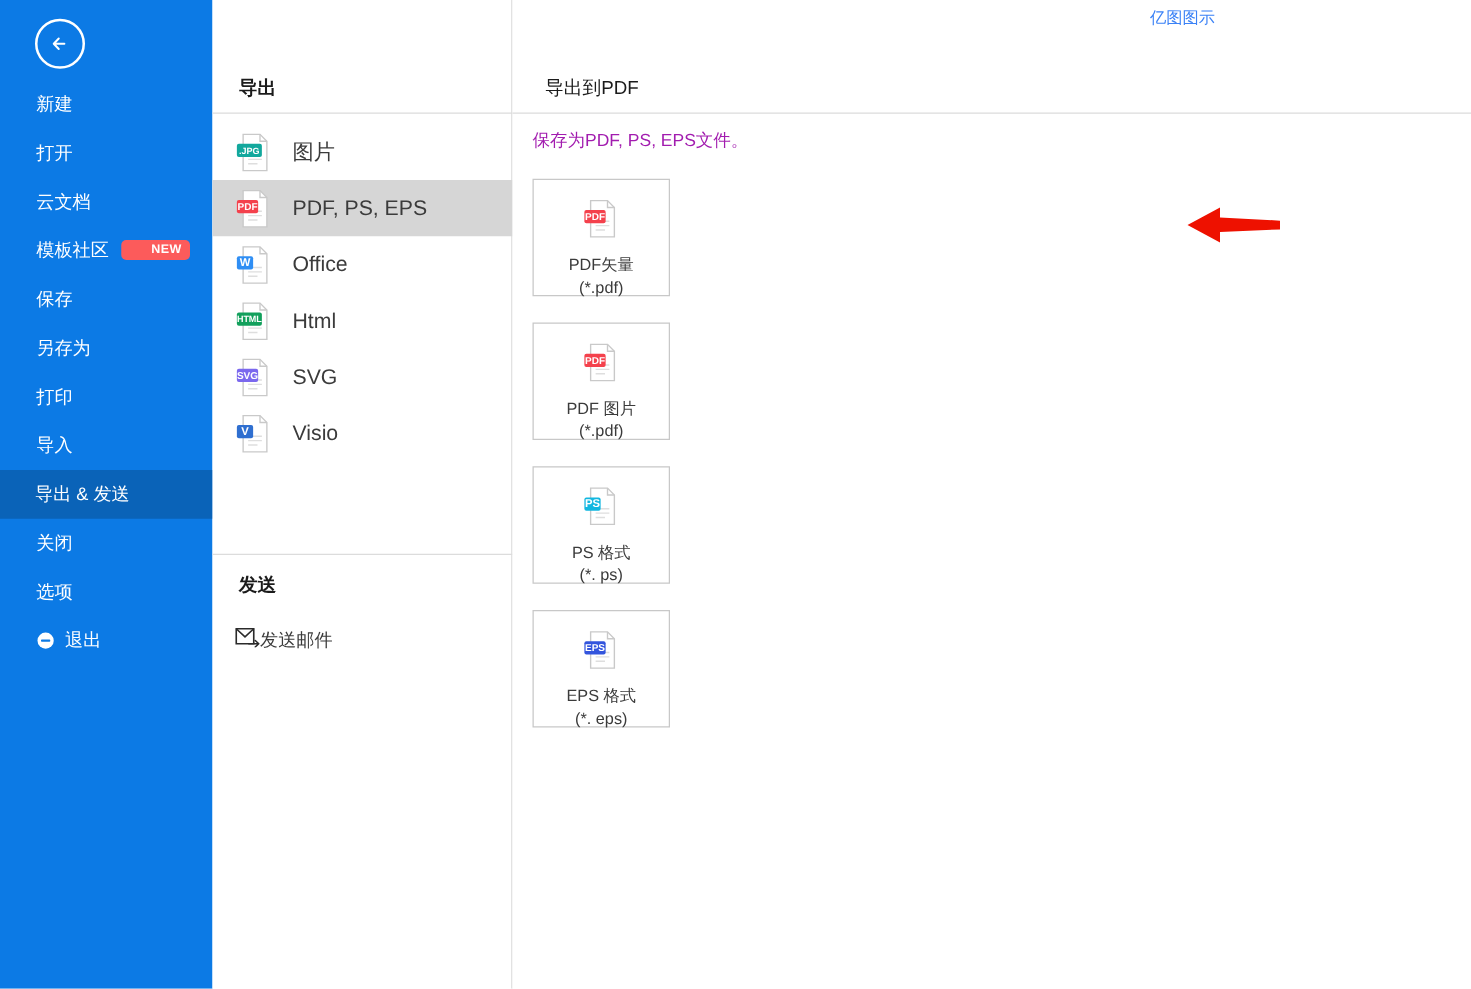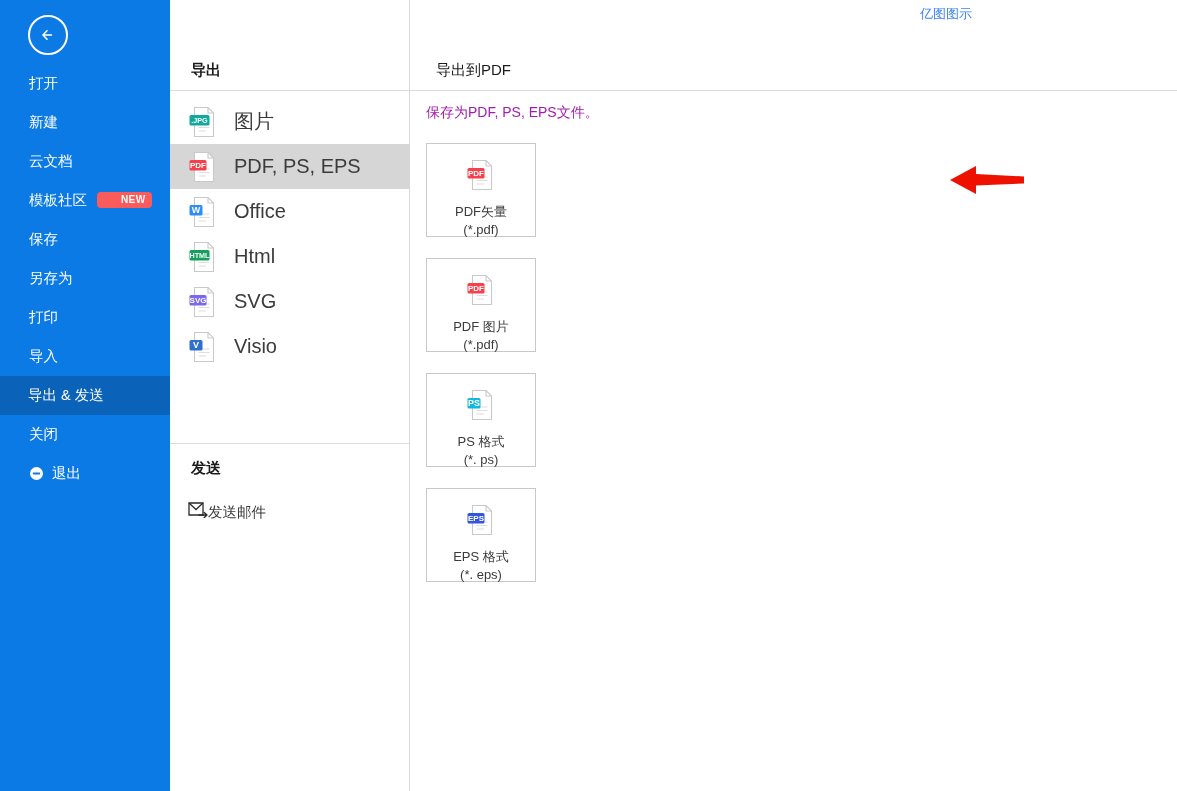--- a/index.html
+++ b/index.html
@@ -119,21 +119,21 @@
     height: 45px;
     display: flex;
     align-items: center;
     padding-left: 18px;
     cursor: pointer;
   }
   .mid-item.selected { background: #d6d6d6; }
 
   .mid-item-label {
     margin-left: 16px;
-    font-size: 20px;
+    font-size: 17px;
     color: #3b3b3b;
     white-space: nowrap;
   }
 
   .mid-sep2 {
     position: absolute;
     left: 0; top: 443px;
     width: 240px;
     height: 1px;
     background: #dcdcdc;
@@ -249,24 +249,24 @@
   <div class="sidebar">
     <div class="back-btn">
       <span>
         <svg width="20" height="20" viewBox="0 0 20 20">
           <path d="M13.5 10 H5.5 M9 5.8 L5 10 L9 14.2" fill="none" stroke="#ffffff" stroke-width="1.6" stroke-linecap="round" stroke-linejoin="round"></path>
         </svg>
       </span>
     </div>
     <div class="nav" id="sidebar-nav">
         <div class="nav-item">
+          <span>新建</span>
+        </div>
+        <div class="nav-item">
           <span>打开</span>
-        </div>
-        <div class="nav-item">
-          <span>新建</span>
         </div>
         <div class="nav-item">
           <span>云文档</span>
         </div>
         <div class="nav-item">
           <span>模板社区</span>
           <span class="new-badge">NEW</span>
         </div>
         <div class="nav-item">
           <span>保存</span>
@@ -278,20 +278,23 @@
           <span>打印</span>
         </div>
         <div class="nav-item">
           <span>导入</span>
         </div>
         <div class="nav-item active">
           <span>导出 &amp; 发送</span>
         </div>
         <div class="nav-item">
           <span>关闭</span>
+        </div>
+        <div class="nav-item">
+          <span>选项</span>
         </div>
         <div class="nav-item">
           <span class="exit-icon"><svg width="15" height="15" viewBox="0 0 15 15">
               <circle cx="7.5" cy="7.5" r="6.5" fill="#ffffff"></circle>
               <rect x="3.8" y="6.6" width="7.4" height="1.8" rx="0.6" fill="#0c7ae5"></rect>
             </svg></span>
           <span>退出</span>
         </div>
       </div>
   </div>

